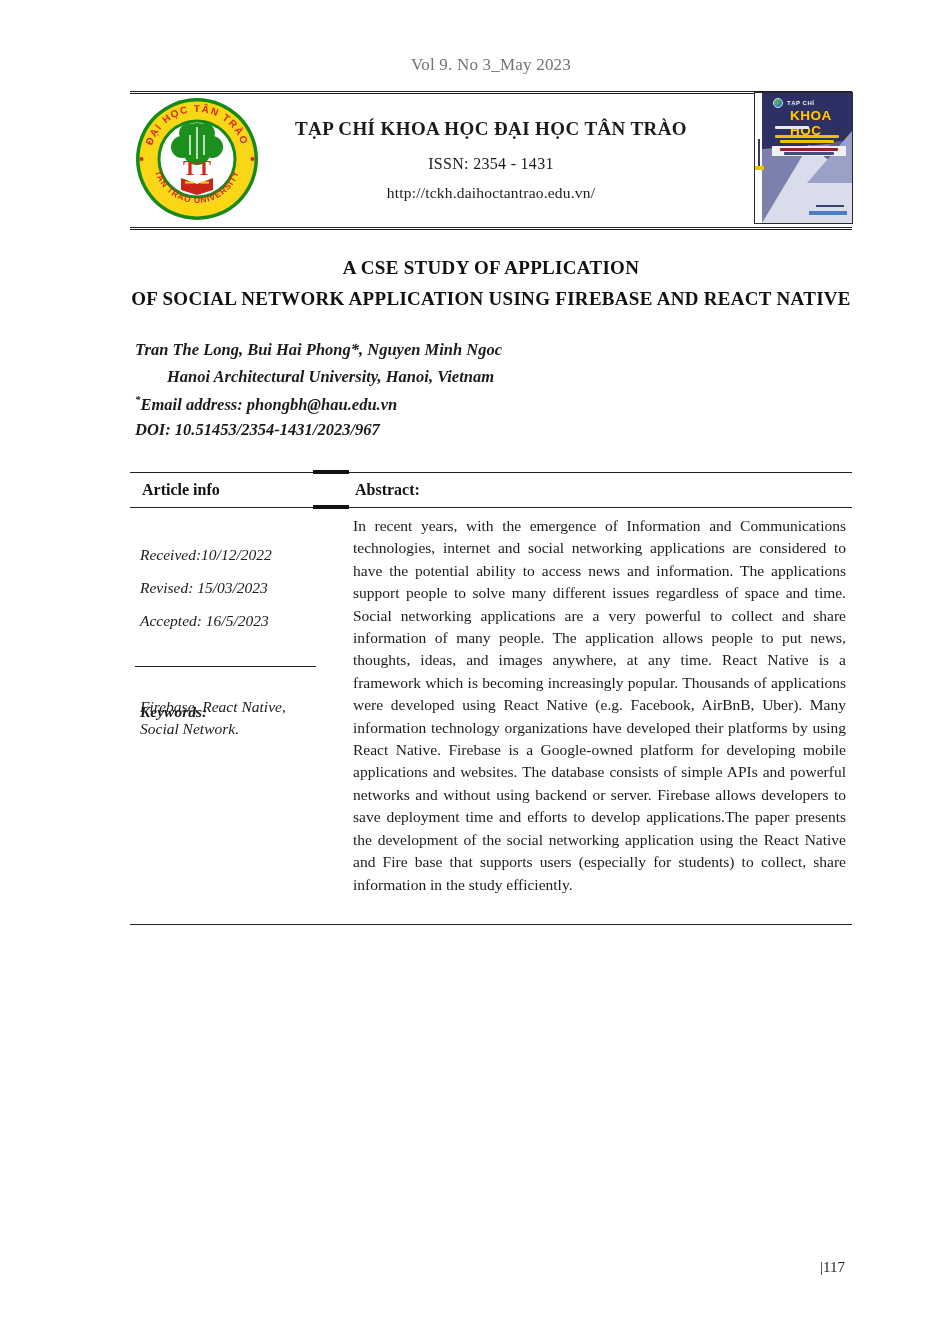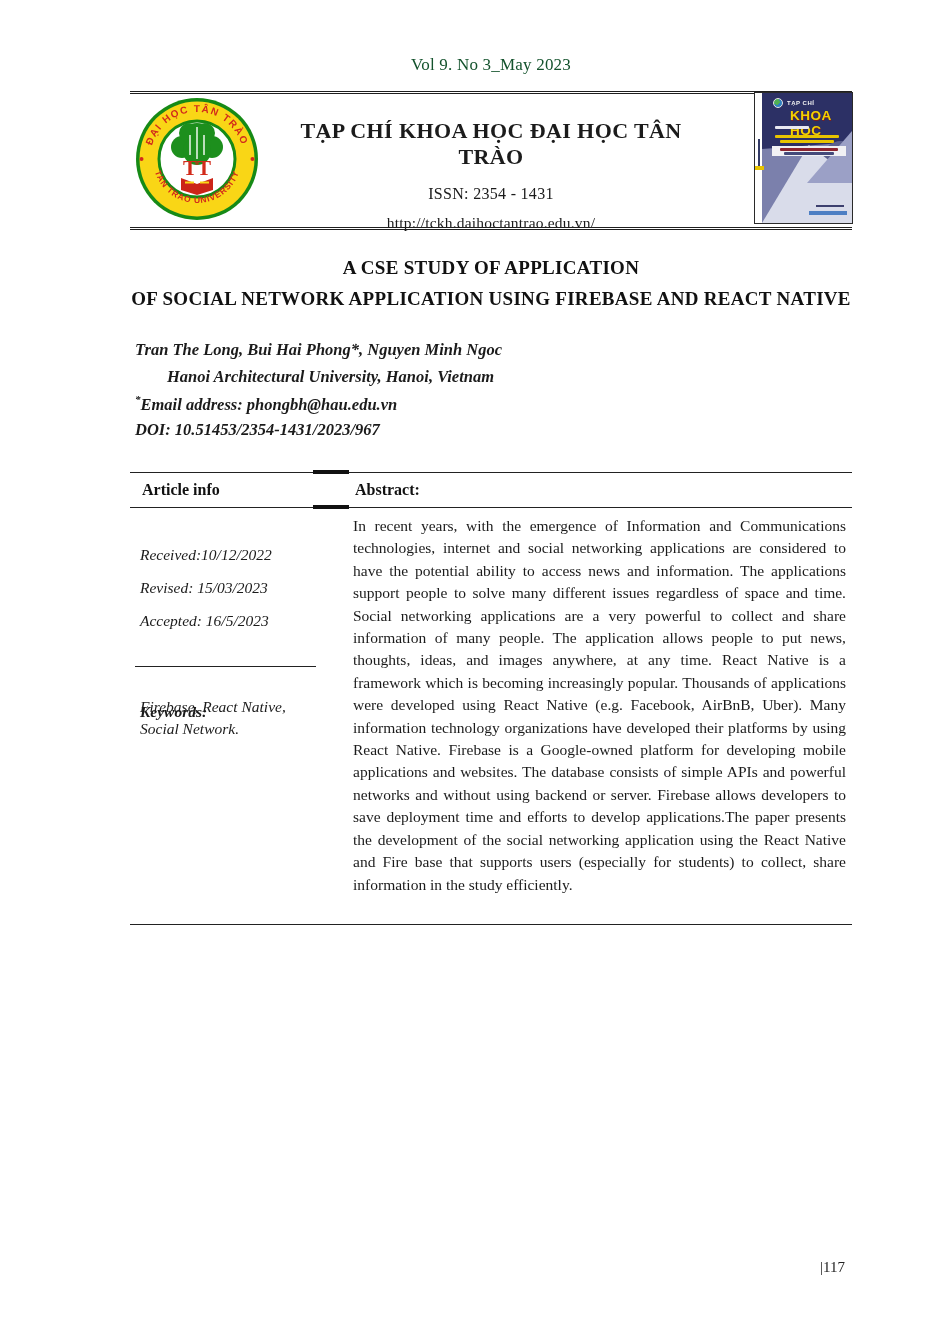--- a/index.html
+++ b/index.html
@@ -9,35 +9,35 @@
     width:943px; height:1333px;
     margin:0 auto;
     background:#ffffff;
     font-family:"Liberation Serif","DejaVu Serif",serif;
     color:#1b1b1b;
     overflow:hidden;
   }
   
   .vol-line {
     position:absolute; left:130px; top:55px; width:722px;
-    text-align:center; font-size:17px; color:#14532d; letter-spacing:.2px;
+    text-align:center; font-size:17px; color:#737373; letter-spacing:.2px;
   }
   .rule-double {
     position:absolute; left:130px; width:722px; height:3px;
     border-top:1.5px solid #1f1f1f; border-bottom:1px solid #1f1f1f;
   }
   .rule-a { top:91px; }
   .rule-b { top:227px; }
 
   
   .logo-wrap { position:absolute; left:135px; top:97px; width:124px; height:124px; }
   .mast-center {
     position:absolute; left:270px; top:118px; width:442px; text-align:center;
   }
-  .mast-title { font-size:22px; font-weight:bold; letter-spacing:.4px; margin-bottom:15px; }
+  .mast-title { font-size:19px; font-weight:bold; letter-spacing:.4px; margin-bottom:15px; }
   .mast-issn  { font-size:16px; margin-bottom:11px; letter-spacing:.3px; }
   .mast-url   { font-size:15.5px; letter-spacing:.2px; }
 
   
   .cover {
     position:absolute; left:754px; top:92px; width:99px; height:132px;
     border:1.5px solid #2a2a2a; background:#ffffff; overflow:hidden;
   }
   .cover-art { position:absolute; left:7px; top:0; right:0; bottom:0; background:#7b80ac; }
   .cover-navy { position:absolute; left:0; top:0; right:0; height:56px; background:#2c3065;

